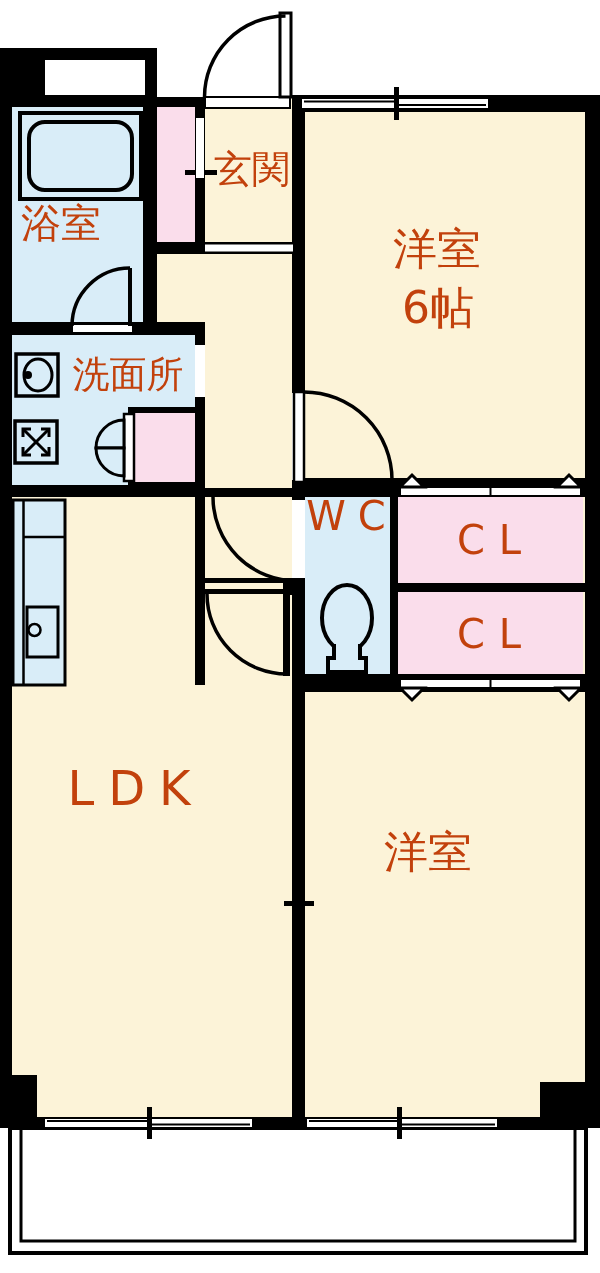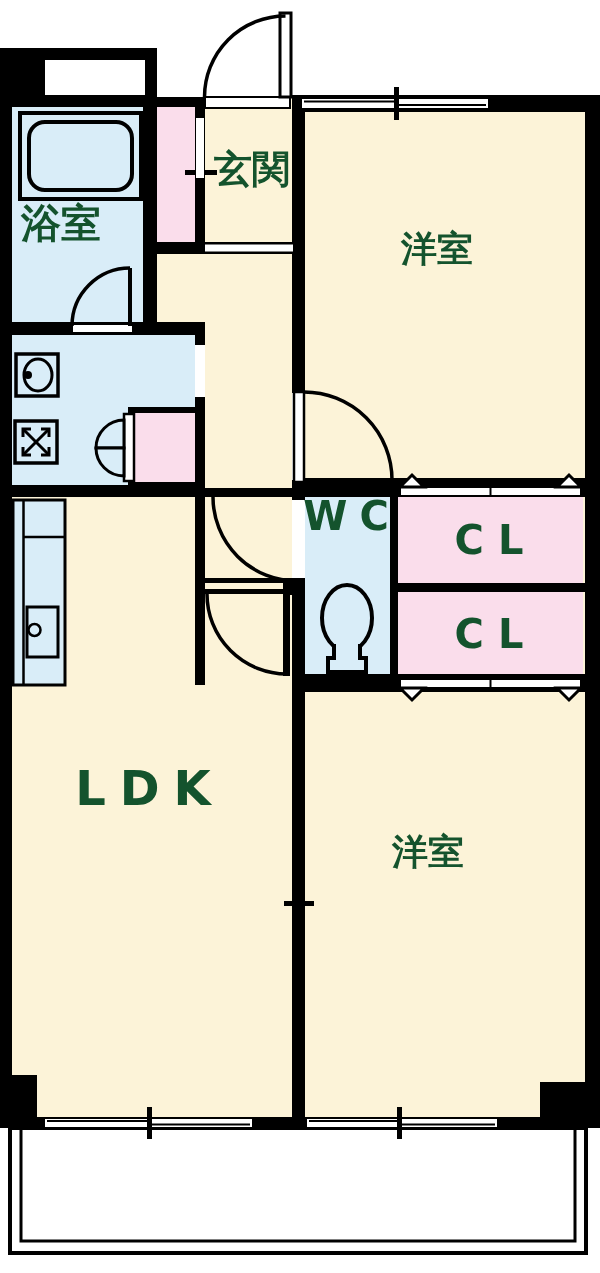--- a/index.html
+++ b/index.html
@@ -1,22 +1,22 @@
 <!DOCTYPE html>
 <html><head>
 <meta charset="utf-8">
 <style>
   html,body{margin:0;padding:0;background:#fff;}
   #plan{position:relative;width:600px;height:1273px;background:#ffffff;overflow:hidden;
         font-family:"DejaVu Sans","Liberation Sans",sans-serif;}
   #plan svg{position:absolute;left:0;top:0;}
-  .lbl{position:absolute;transform:translate(-50%,-50%);font-weight:700;color:#14532d;
+  .lbl{position:absolute;transform:translate(-50%,-50%);font-weight:400;color:#c2410c;
        white-space:nowrap;line-height:1;}
   .fs34{font-size:40px}.fs37{font-size:37px}.fs38{font-size:38px}
-  .fs44{font-size:36px}.fs48{font-size:48px}
+  .fs44{font-size:44px}.fs48{font-size:48px}
   .sp12{letter-spacing:12px}.sp14{letter-spacing:14px}
 </style>
 </head>
 <body>
 
 <div id="plan">
 <svg width="600" height="1273" viewBox="0 0 600 1273">
 
   <g>
     <rect x="12" y="97" width="573" height="1020" fill="#FCF3D8"></rect>
@@ -172,18 +172,20 @@
     <rect x="400" y="679" width="181" height="9" fill="#fff" stroke-width="2"></rect>
     <line x1="490.5" y1="679" x2="490.5" y2="688" stroke-width="2"></line>
     <path d="M 400 688 L 412 700 L 424 688 Z" fill="#fff" stroke-width="3"></path>
     <path d="M 557 688 L 569 700 L 581 688 Z" fill="#fff" stroke-width="3"></path>
   </g>
 </svg>
 
   <div class="lbl fs34" style="left:61px;top:223px">浴室</div>
   <div class="lbl fs38" style="left:252px;top:169px">玄関</div>
   <div class="lbl fs44" style="left:437px;top:249px">洋室</div>
+  <div class="lbl fs44" style="left:438px;top:308px">6帖</div>
+  <div class="lbl fs37" style="left:128px;top:374px">洗面所</div>
   <div class="lbl fs34 sp12" style="left:352px;top:516px">WC</div>
   <div class="lbl fs34 sp14" style="left:496px;top:540px">CL</div>
   <div class="lbl fs34 sp14" style="left:496px;top:634px">CL</div>
-  <div class="lbl fs48 sp14" style="left:150px;top:788px">LDK</div>
+  <div class="lbl fs48 sp14" style="left:136px;top:788px">LDK</div>
   <div class="lbl fs44" style="left:428px;top:852px">洋室</div>
 </div>
 
 </body></html>

